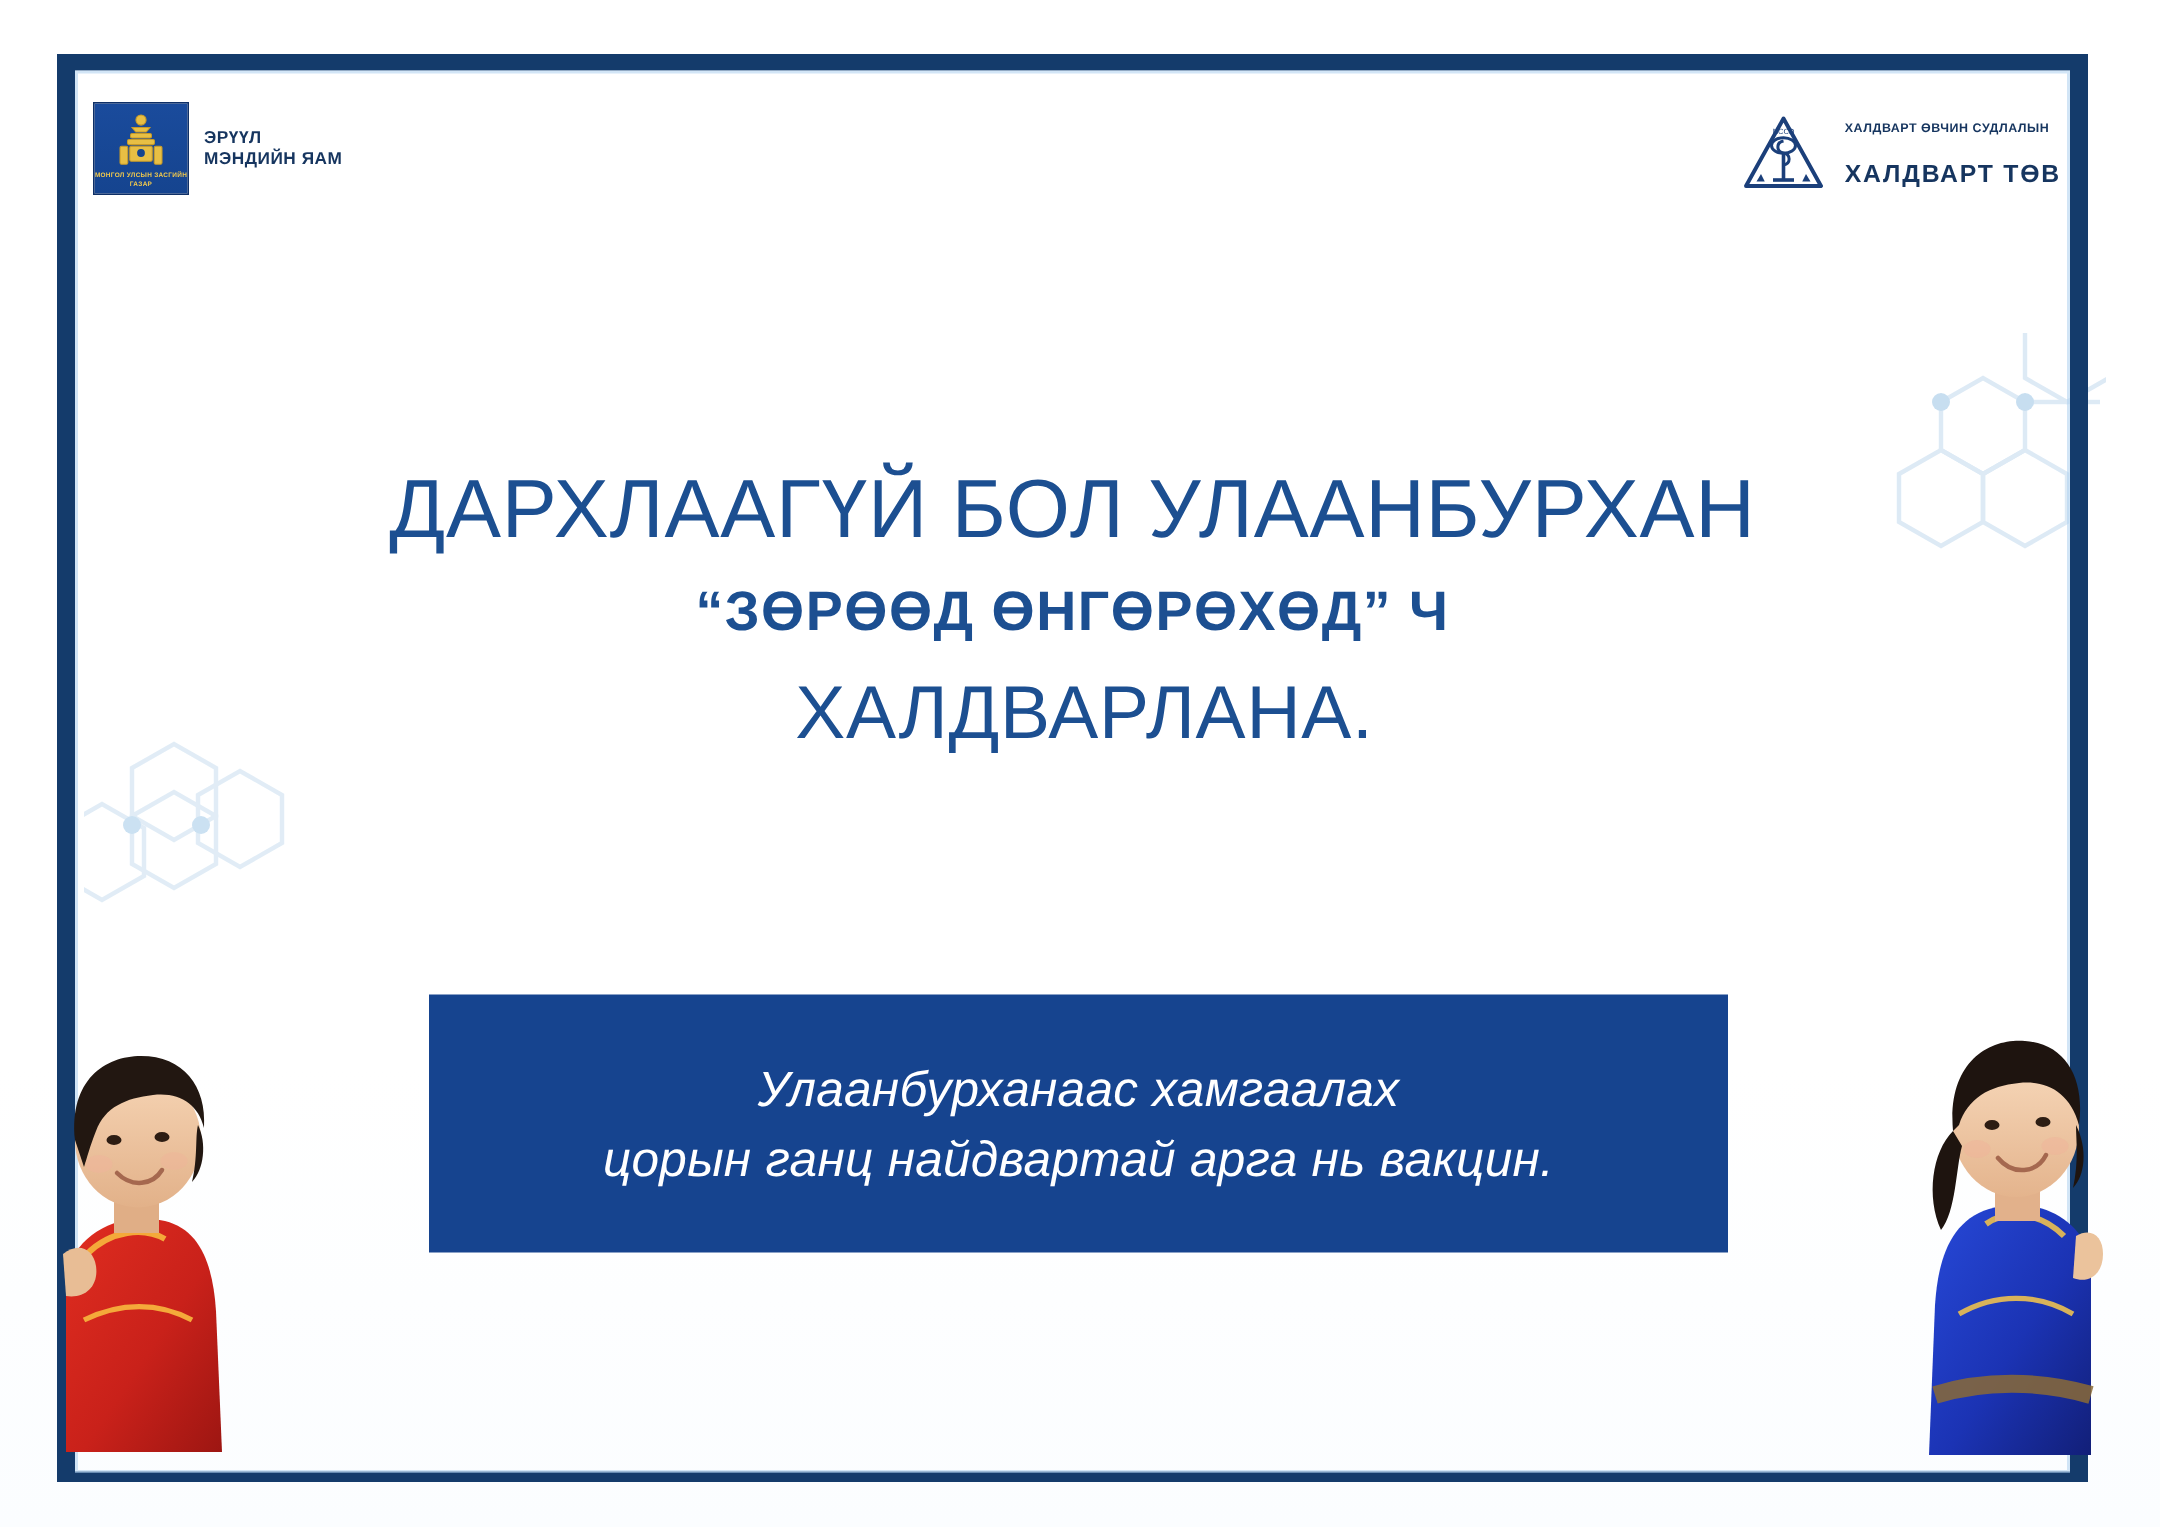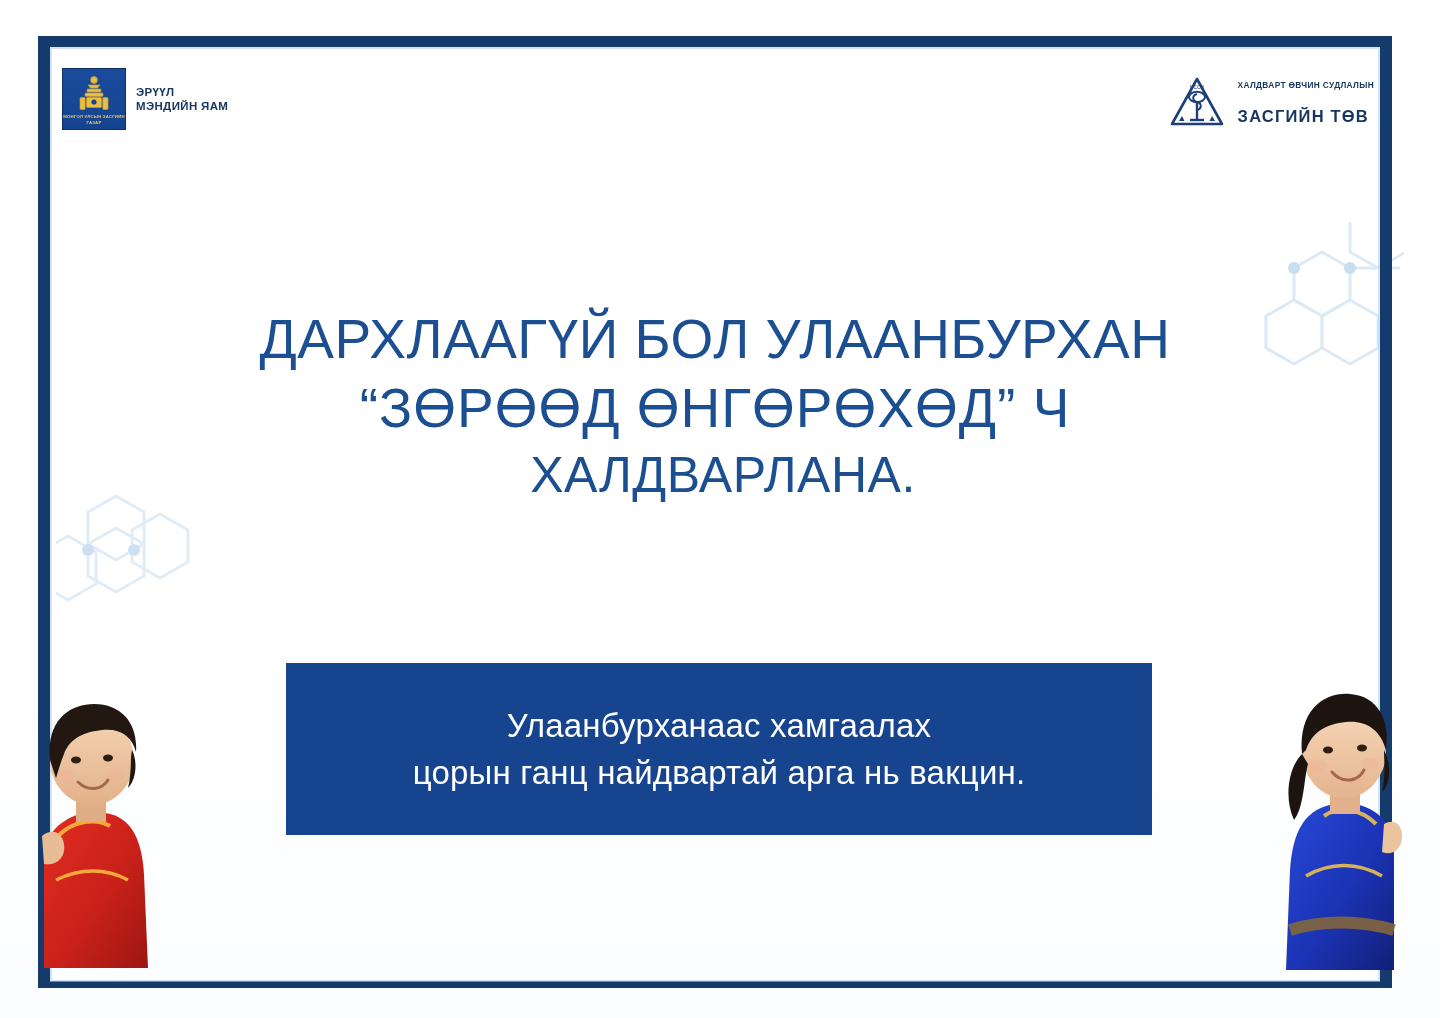--- a/index.html
+++ b/index.html
@@ -132,23 +132,23 @@
     text-align: center;
     color: #1c4f91;
   }
   .hl-1 {
     font-size: 55px;
     line-height: 66px;
     letter-spacing: .5px;
     font-weight: normal;
   }
   .hl-2 {
-    font-size: 55px;
+    font-size: 37px;
     line-height: 72px;
-    font-weight: normal;
+    font-weight: bold;
     letter-spacing: 1px;
   }
   .hl-3 {
     font-size: 50px;
     line-height: 62px;
     font-weight: normal;
     letter-spacing: .5px;
     padding-left: 16px;
   }
 
@@ -157,20 +157,21 @@
     position: absolute;
     left: 286px;
     top: 663px;
     width: 866px;
     height: 172px;
     background: #16448f;
     box-shadow: 0 1px 0 rgba(255,255,255,.5);
     display: flex;
     align-items: center;
     justify-content: center;
+    font-style: italic;
   }
   .msg-text {
     color: #ffffff;
     font-size: 33px;
     line-height: 47px;
     text-align: center;
     letter-spacing: .2px;
     white-space: pre-line;
     padding: 0 26px;
   }
@@ -256,21 +257,21 @@
         <path d="M22 46 h14" stroke="#1b3f7a" stroke-width="2.4"></path>
         <path d="M29 20 c-5 1 -5 7 0 8 c5 1 5 7 0 8" fill="none" stroke="#1b3f7a" stroke-width="2"></path>
 
         <path d="M14 42 l-3 5 l5.5 0 z" fill="#1b3f7a"></path>
         <path d="M44 42 l3 5 l-5.5 0 z" fill="#1b3f7a"></path>
         <text x="29" y="15" text-anchor="middle" font-size="5" fill="#1b3f7a" font-family="Liberation Sans, sans-serif">NCCD</text>
       </svg>
     </div>
     <div class="nccd-text">
       <div class="nccd-top">ХАЛДВАРТ ӨВЧИН СУДЛАЛЫН</div>
-      <div class="nccd-bottom">ЗАСГИЙН ТӨВ</div>
+      <div class="nccd-bottom">ХАЛДВАРТ ТӨВ</div>
     </div>
   </div>
 
   <div class="headline">
     <div class="hl-1">ДАРХЛААГҮЙ БОЛ УЛААНБУРХАН</div>
     <div class="hl-2">“ЗӨРӨӨД ӨНГӨРӨХӨД” Ч</div>
     <div class="hl-3">ХАЛДВАРЛАНА.</div>
   </div>
 
   <div class="msg-panel">

